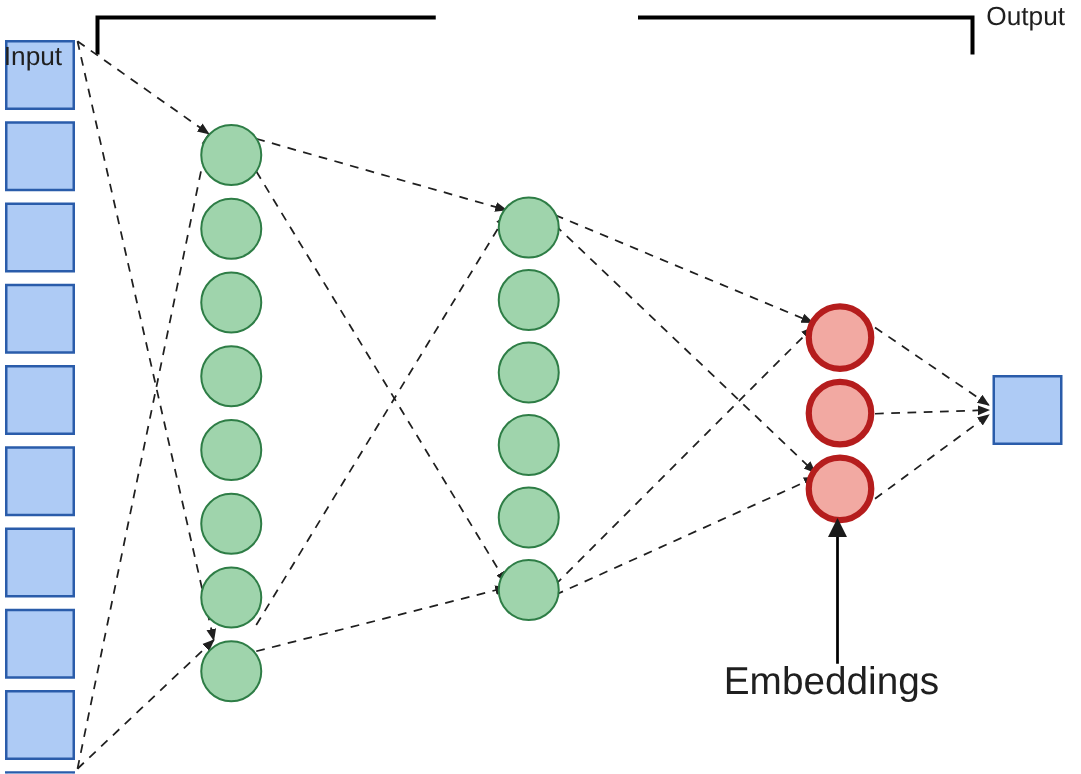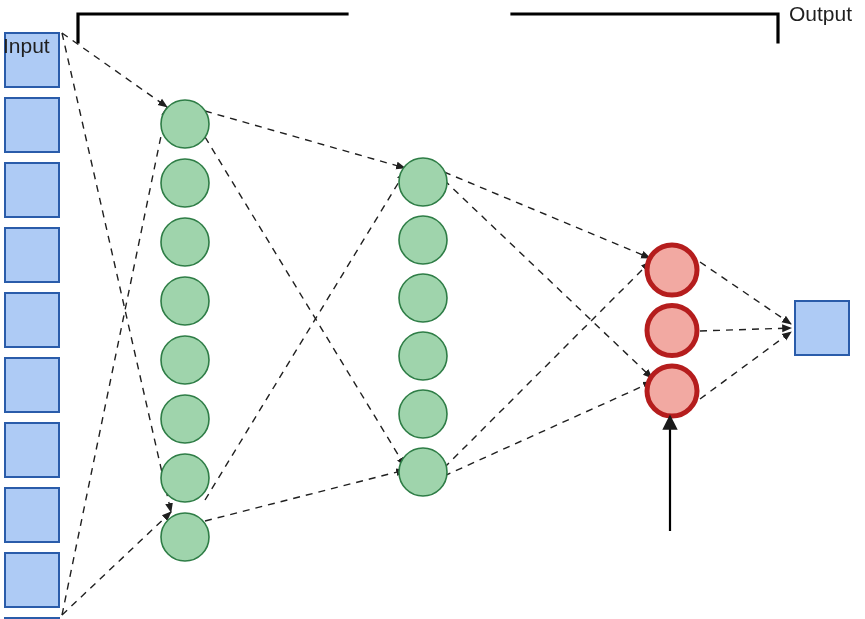--- a/index.html
+++ b/index.html
@@ -123,14 +123,15 @@
         <circle cx="672" cy="391" r="25" fill="#f2a9a2" stroke="#b51d1d" stroke-width="5"></circle>
         <rect x="795" y="301" width="54" height="54" fill="#aecbf5" stroke="#2a5caa" stroke-width="2"></rect>
       </g>
     <g id="annotation-group">
         <line x1="670" y1="531" x2="670" y2="417" stroke="#000000" stroke-width="2.2" marker-end="url(#arrowBig)"></line>
       </g>
   </svg>
 
   <div class="diag-label" id="label-input">Input</div>
   <div class="diag-label" id="label-output">Output</div>
+  <div class="diag-label" id="label-embeddings">Embeddings</div>
 
 </div>
 
 </body></html>

